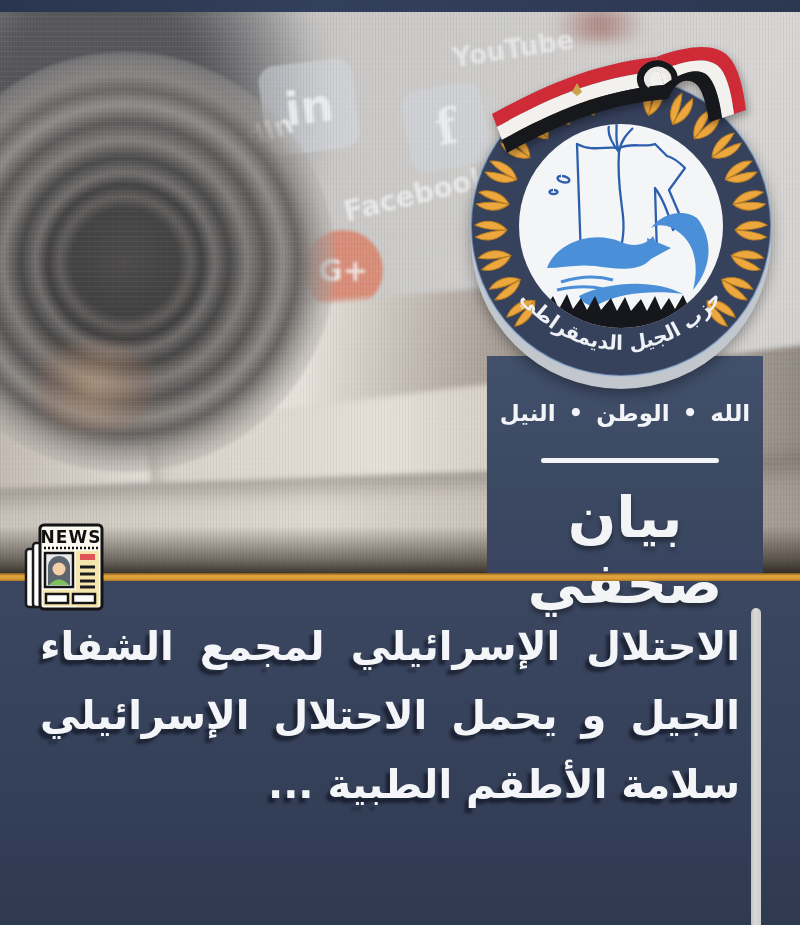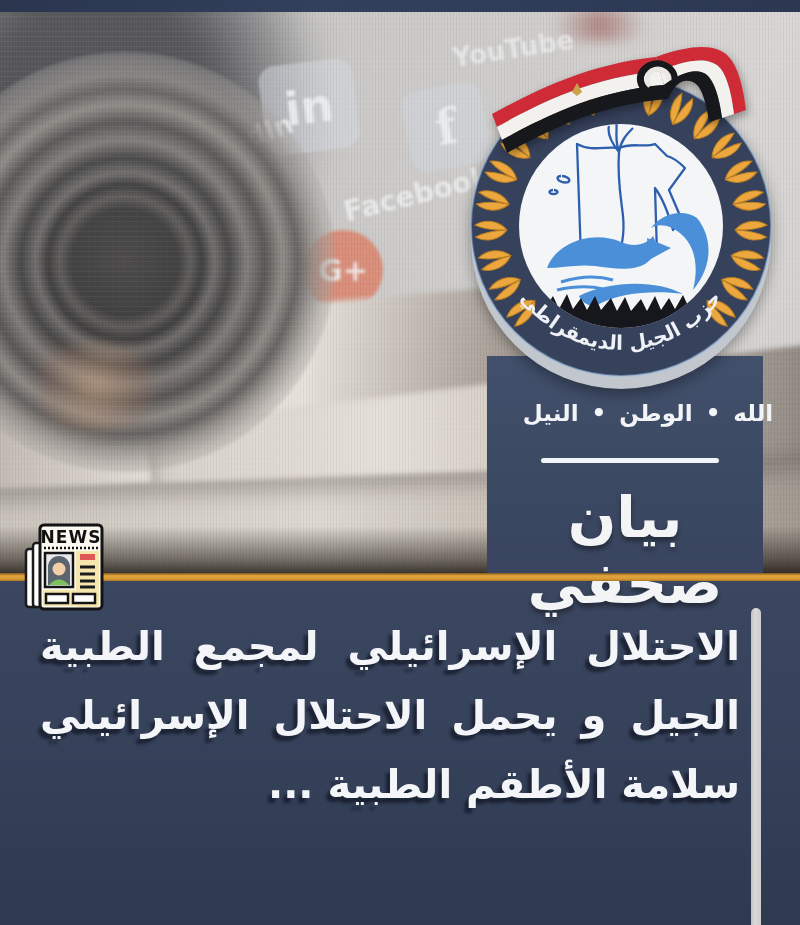--- a/index.html
+++ b/index.html
@@ -51,21 +51,21 @@
        background:
          linear-gradient(0deg,rgba(28,22,16,.9) 0,rgba(28,22,16,.55) 3%,transparent 9%),
          repeating-linear-gradient(90deg,rgba(0,0,0,.05) 0 1px,transparent 1px 3px),
          repeating-linear-gradient(0deg,rgba(255,255,255,.05) 0 1px,transparent 1px 5px),
          linear-gradient(180deg,rgba(205,206,208,.28),rgba(195,196,198,.22));}
 
   
   .panel{position:absolute;left:487px;top:356px;width:276px;height:221px;z-index:2;
          background:linear-gradient(180deg,#42506c,#3c4962 55%,#394560);}
   .motto{position:absolute;left:487px;top:400px;width:276px;text-align:center;z-index:4;
-         color:#f2f4f7;font-size:23px;font-weight:bold;word-spacing:5px;padding-left:23px;}
+         color:#f2f4f7;font-size:23px;font-weight:bold;word-spacing:5px;}
   .divider{position:absolute;left:541px;top:458px;width:178px;height:5px;border-radius:3px;
          background:#f2f4f7;z-index:4;}
   .press{position:absolute;left:487px;top:484px;width:276px;text-align:center;z-index:4;
          color:#f3f4f6;font-size:57px;font-weight:bold;
          text-shadow:0 4px 5px rgba(0,0,0,.4);}
 
   
   .logo-svg{position:absolute;left:461px;top:68px;z-index:3;
             filter:drop-shadow(0 5px 7px rgba(0,0,0,.35));}
   .ribbon-svg{position:absolute;left:488px;top:28px;z-index:4;
@@ -214,18 +214,18 @@
       <line x1="56" y1="48" x2="71" y2="48"></line>
         <line x1="56" y1="55" x2="71" y2="55"></line>
       <line x1="56" y1="62" x2="71" y2="62"></line>
         <line x1="56" y1="68" x2="71" y2="68"></line>
     </g>
     <rect x="22" y="75" width="22" height="9" fill="#fff" stroke="#141414" stroke-width="2.5"></rect>
     <rect x="49" y="75" width="22" height="9" fill="#fff" stroke="#141414" stroke-width="2.5"></rect>
   </svg>
 
   <div class="statement">
-    <div class="s-line">الاحتلال الإسرائيلي لمجمع الطبية</div>
+    <div class="s-line">الاحتلال الإسرائيلي لمجمع الشفاء</div>
     <div class="s-line">الجيل و يحمل الاحتلال الإسرائيلي</div>
     <div class="s-line last">سلامة الأطقم الطبية ...</div>
   </div>
 
 </div>
 
 </body></html>

